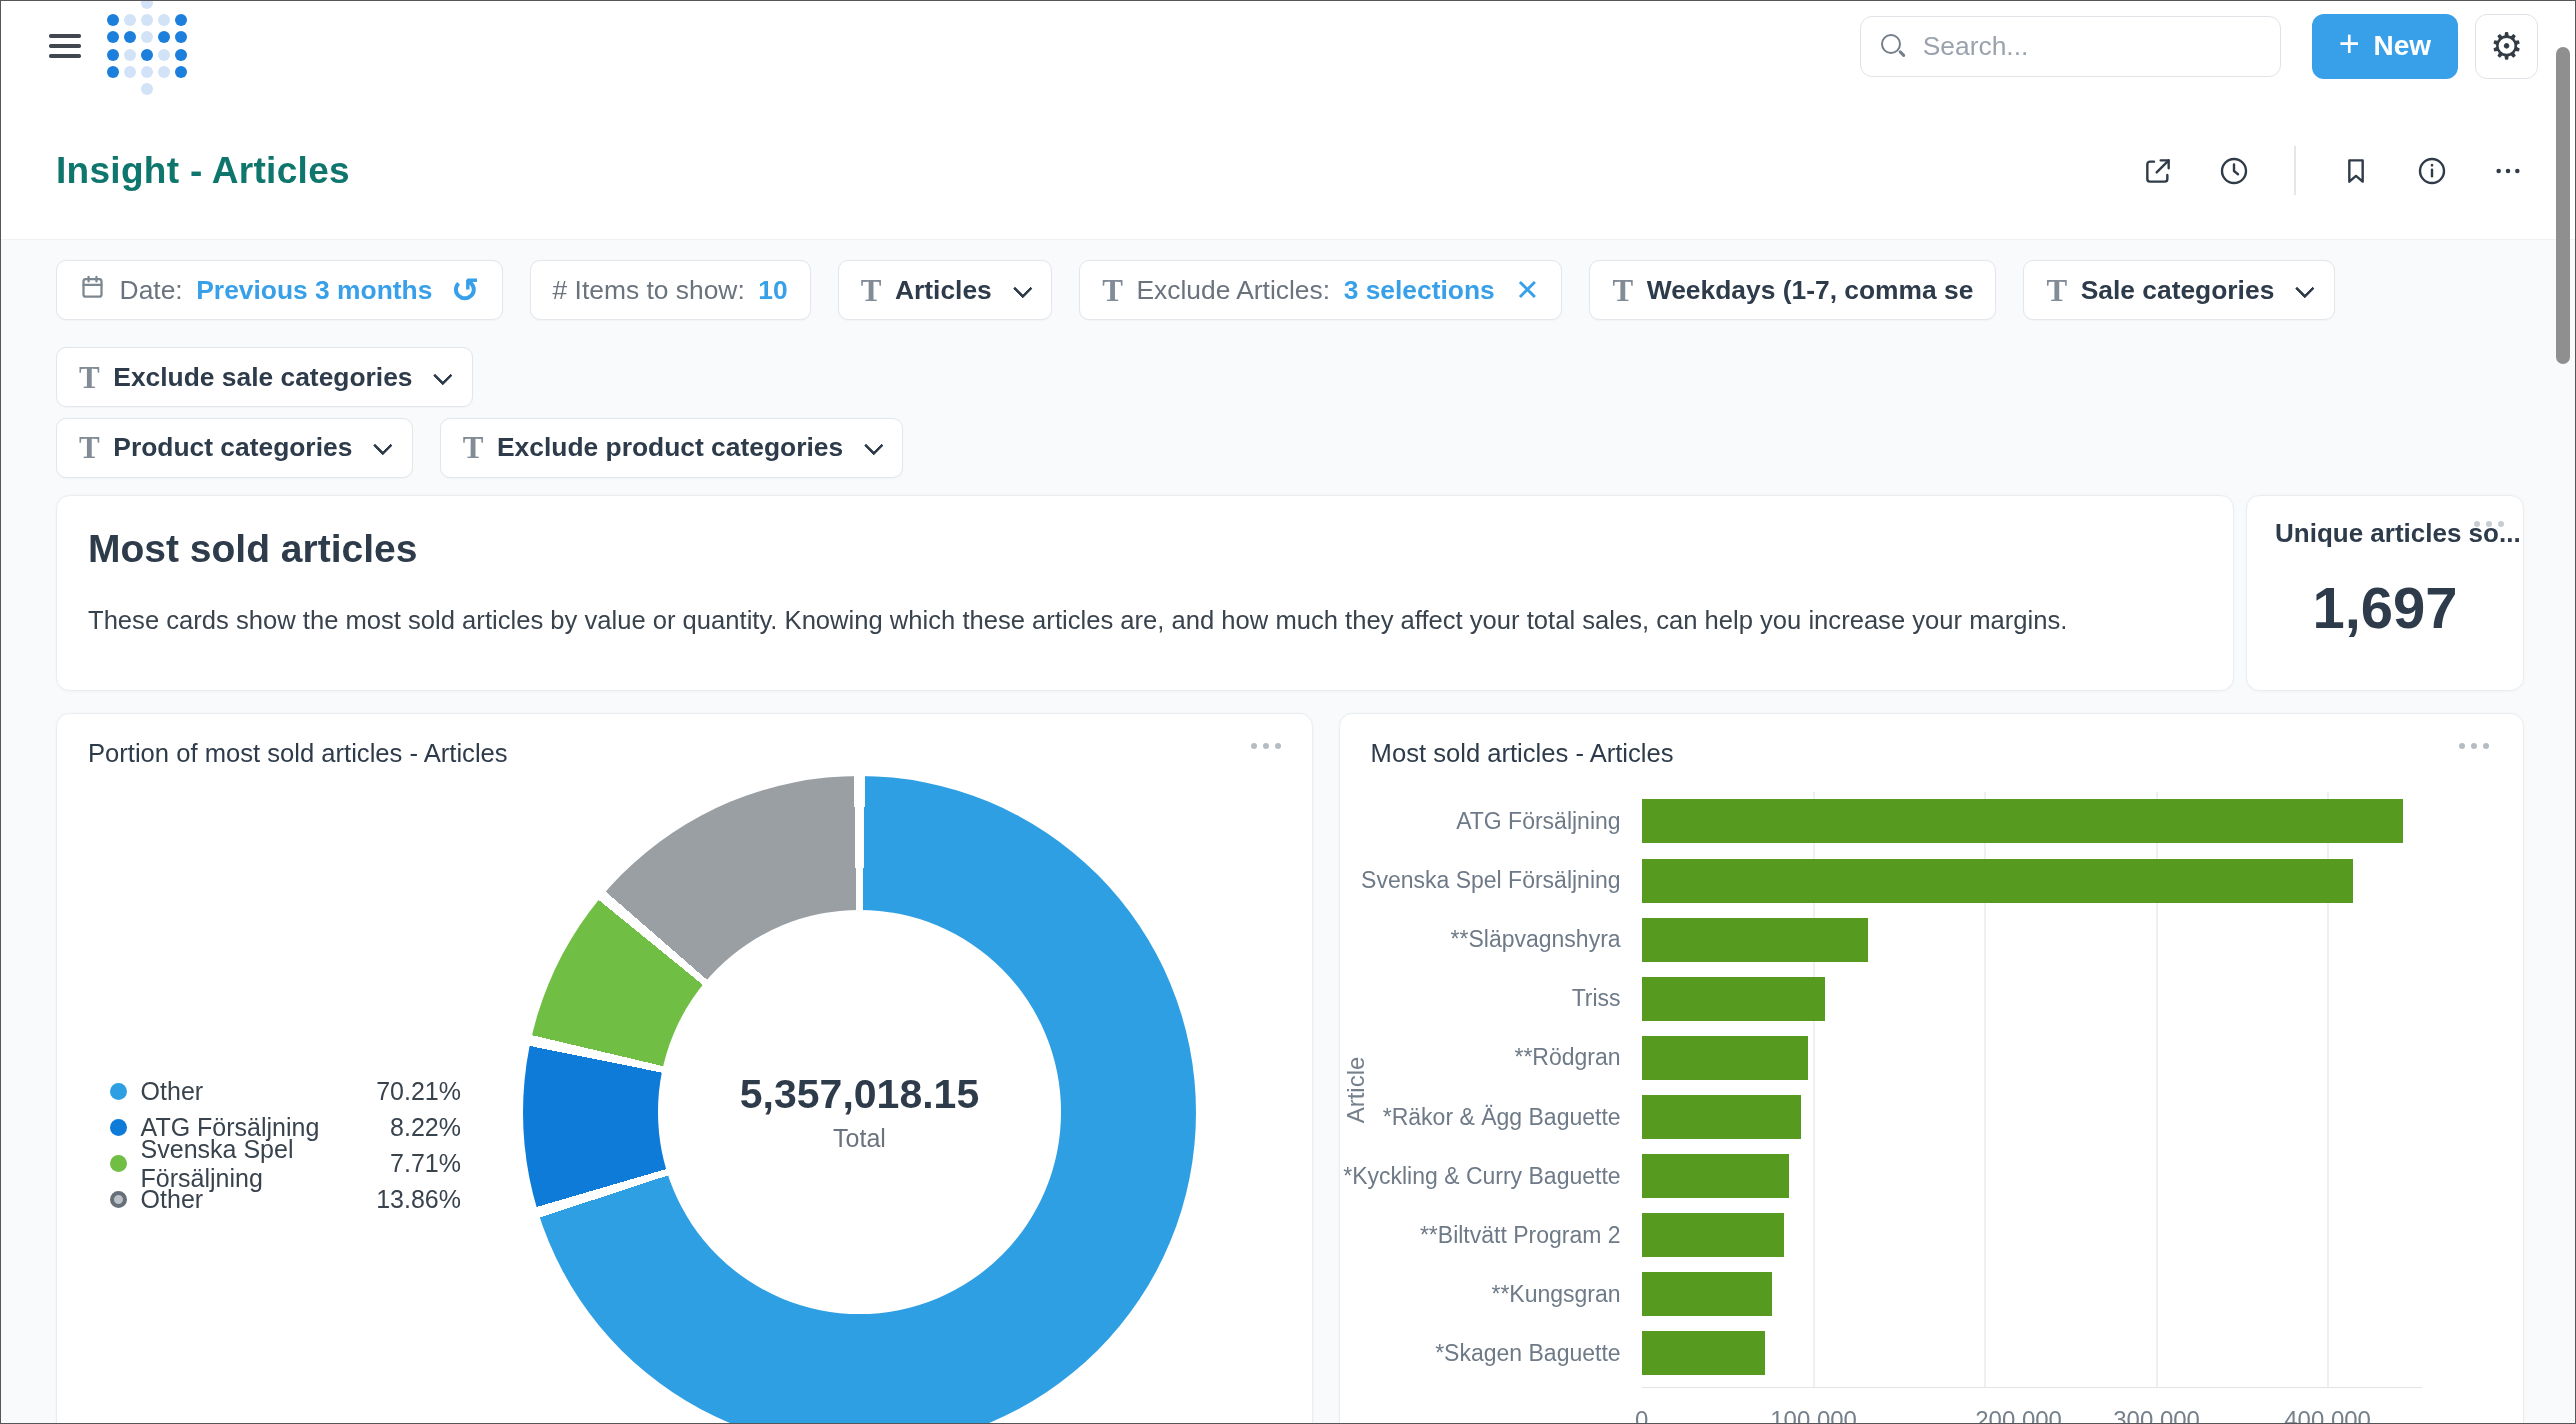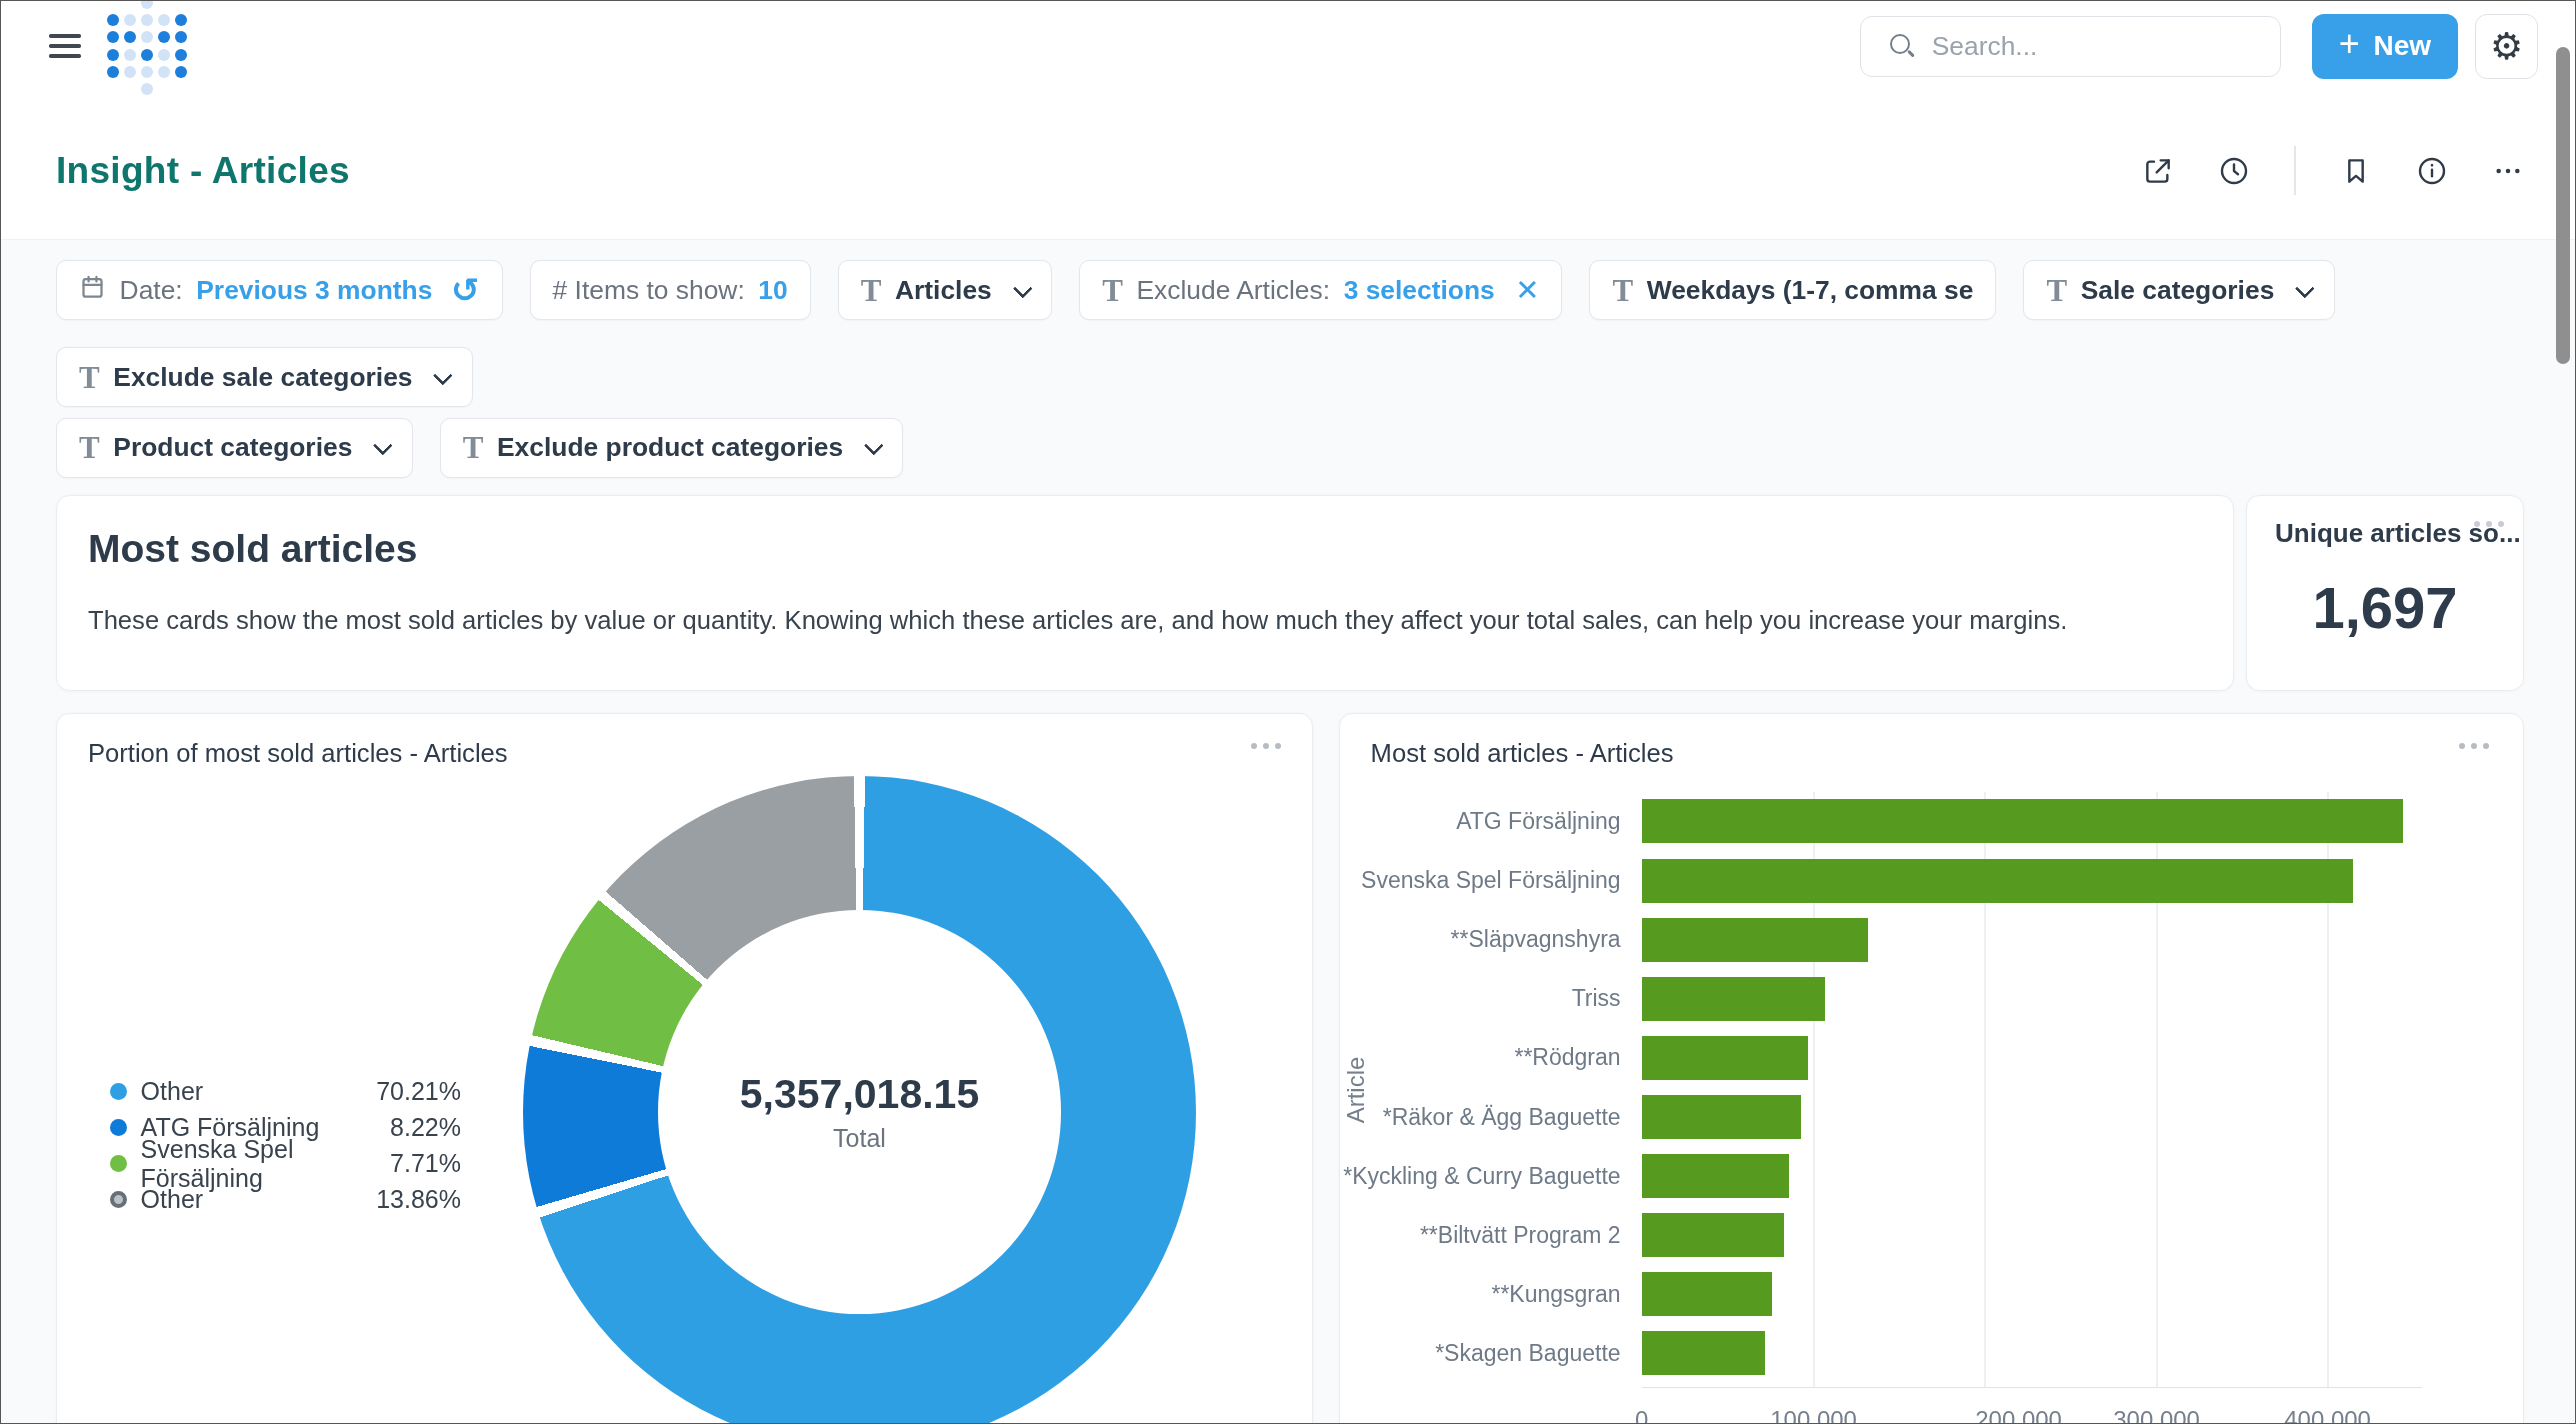--- a/index.html
+++ b/index.html
@@ -7,21 +7,21 @@
   *{box-sizing:border-box;}
   .window{position:relative;width:2576px;height:1424px;background:#fff;border:1.7px solid #565656;overflow:hidden;}
 
   
   .topbar{display:flex;align-items:center;height:90px;padding:0 37px 0 48px;background:#fff;}
   .hamburger{display:flex;flex-direction:column;gap:6px;cursor:pointer;}
   .hamburger i{display:block;width:32px;height:4.3px;background:#40474f;border-radius:1.7px;}
   .logo{margin-left:25.6px;display:grid;grid-template-columns:repeat(5,12px);grid-auto-rows:12px;gap:5.1px;}
   .logo i{width:12px;height:12px;border-radius:50%;}
   .top-spacer{flex:1;}
-  .search{width:421px;height:61px;border:1.7px solid #dfe3e7;border-radius:12px;display:flex;align-items:center;padding:0 28px;gap:15.3px;background:#fff;}
+  .search{width:421px;height:61px;border:1.7px solid #dfe3e7;border-radius:12px;display:flex;align-items:center;padding:0 19px;gap:15.3px;background:#fff;}
   .mag{position:relative;width:25.6px;height:25.6px;flex:none;}
   .mag::before{content:"";position:absolute;left:0.9px;top:0.9px;width:16px;height:16px;border:2.6px solid #767f89;border-radius:50%;}
   .mag::after{content:"";position:absolute;left:18px;top:19px;width:7.7px;height:3px;background:#767f89;transform:rotate(45deg);border-radius:1.7px;}
   .search input{border:none;outline:none;font-size:26.4px;color:#39434e;width:100%;font-family:inherit;background:transparent;}
   .search input::placeholder{color:#9aa3ad;}
   .btn-new{margin-left:31px;height:65px;padding:0 27px;background:#38a0e9;border-radius:12px;color:#fff;font-size:28px;font-weight:700;display:flex;align-items:center;gap:13.6px;cursor:pointer;flex:none;}
   .btn-new .plus{font-size:36px;font-weight:400;line-height:1;margin-top:-3.4px;}
   .btn-gear{margin-left:17px;width:63px;height:65px;border:1.7px solid #dfe3e7;border-radius:12px;display:flex;align-items:center;justify-content:center;font-size:37px;color:#333c44;cursor:pointer;flex:none;}
 
   

